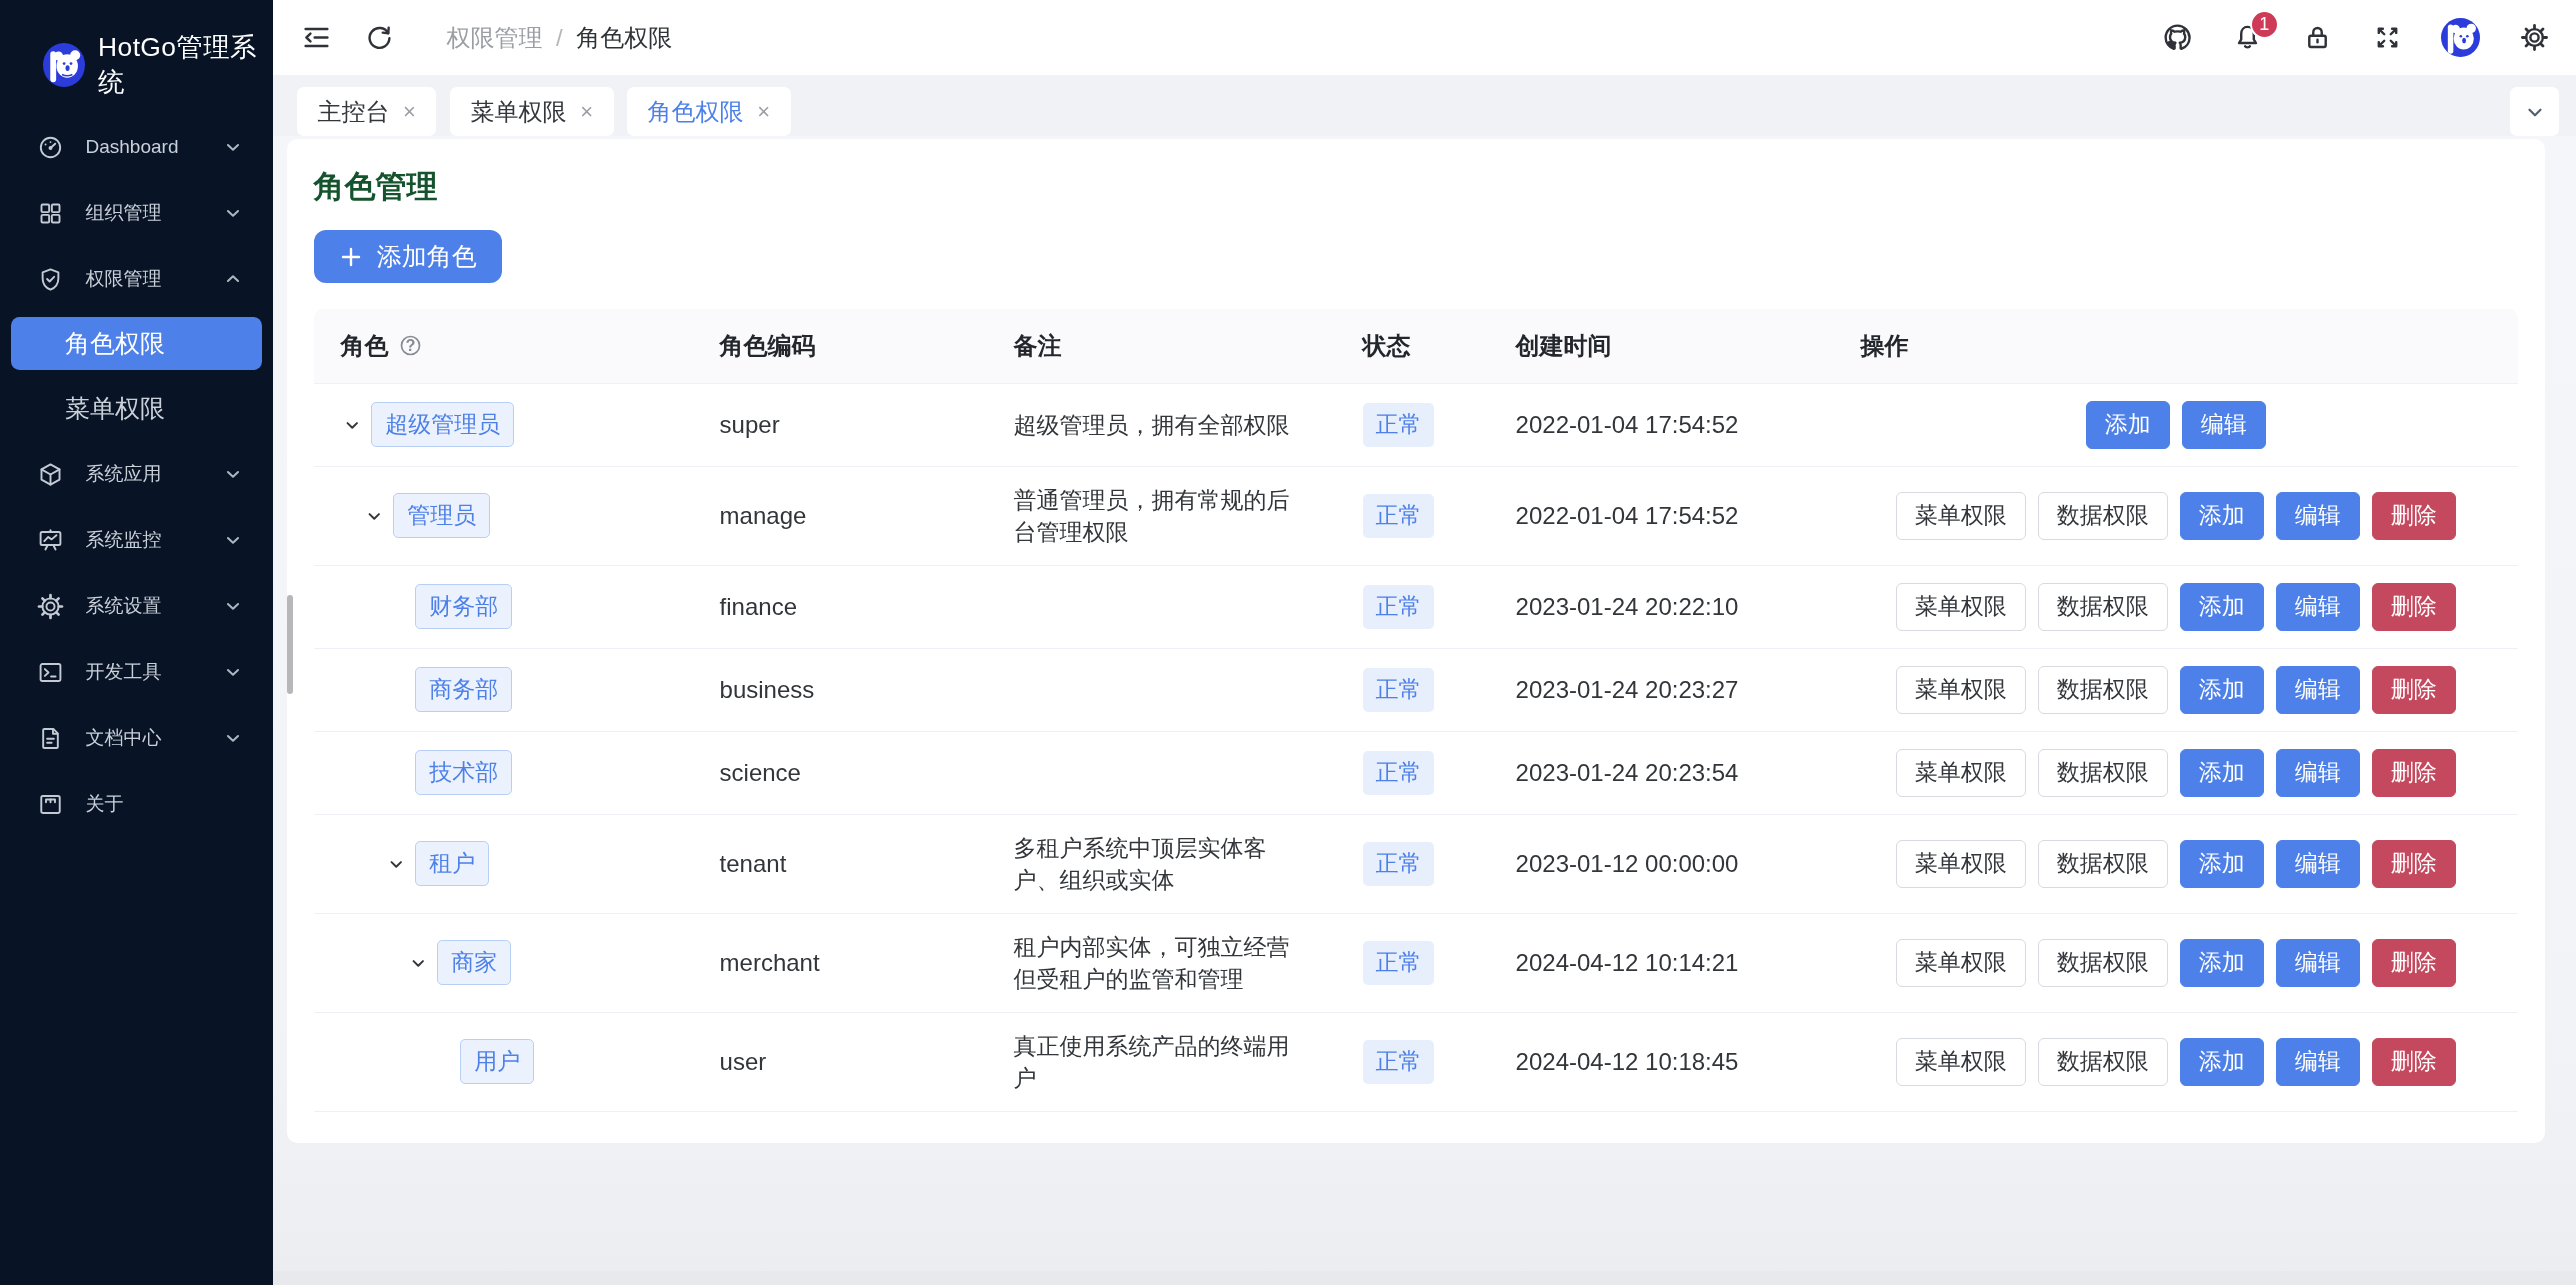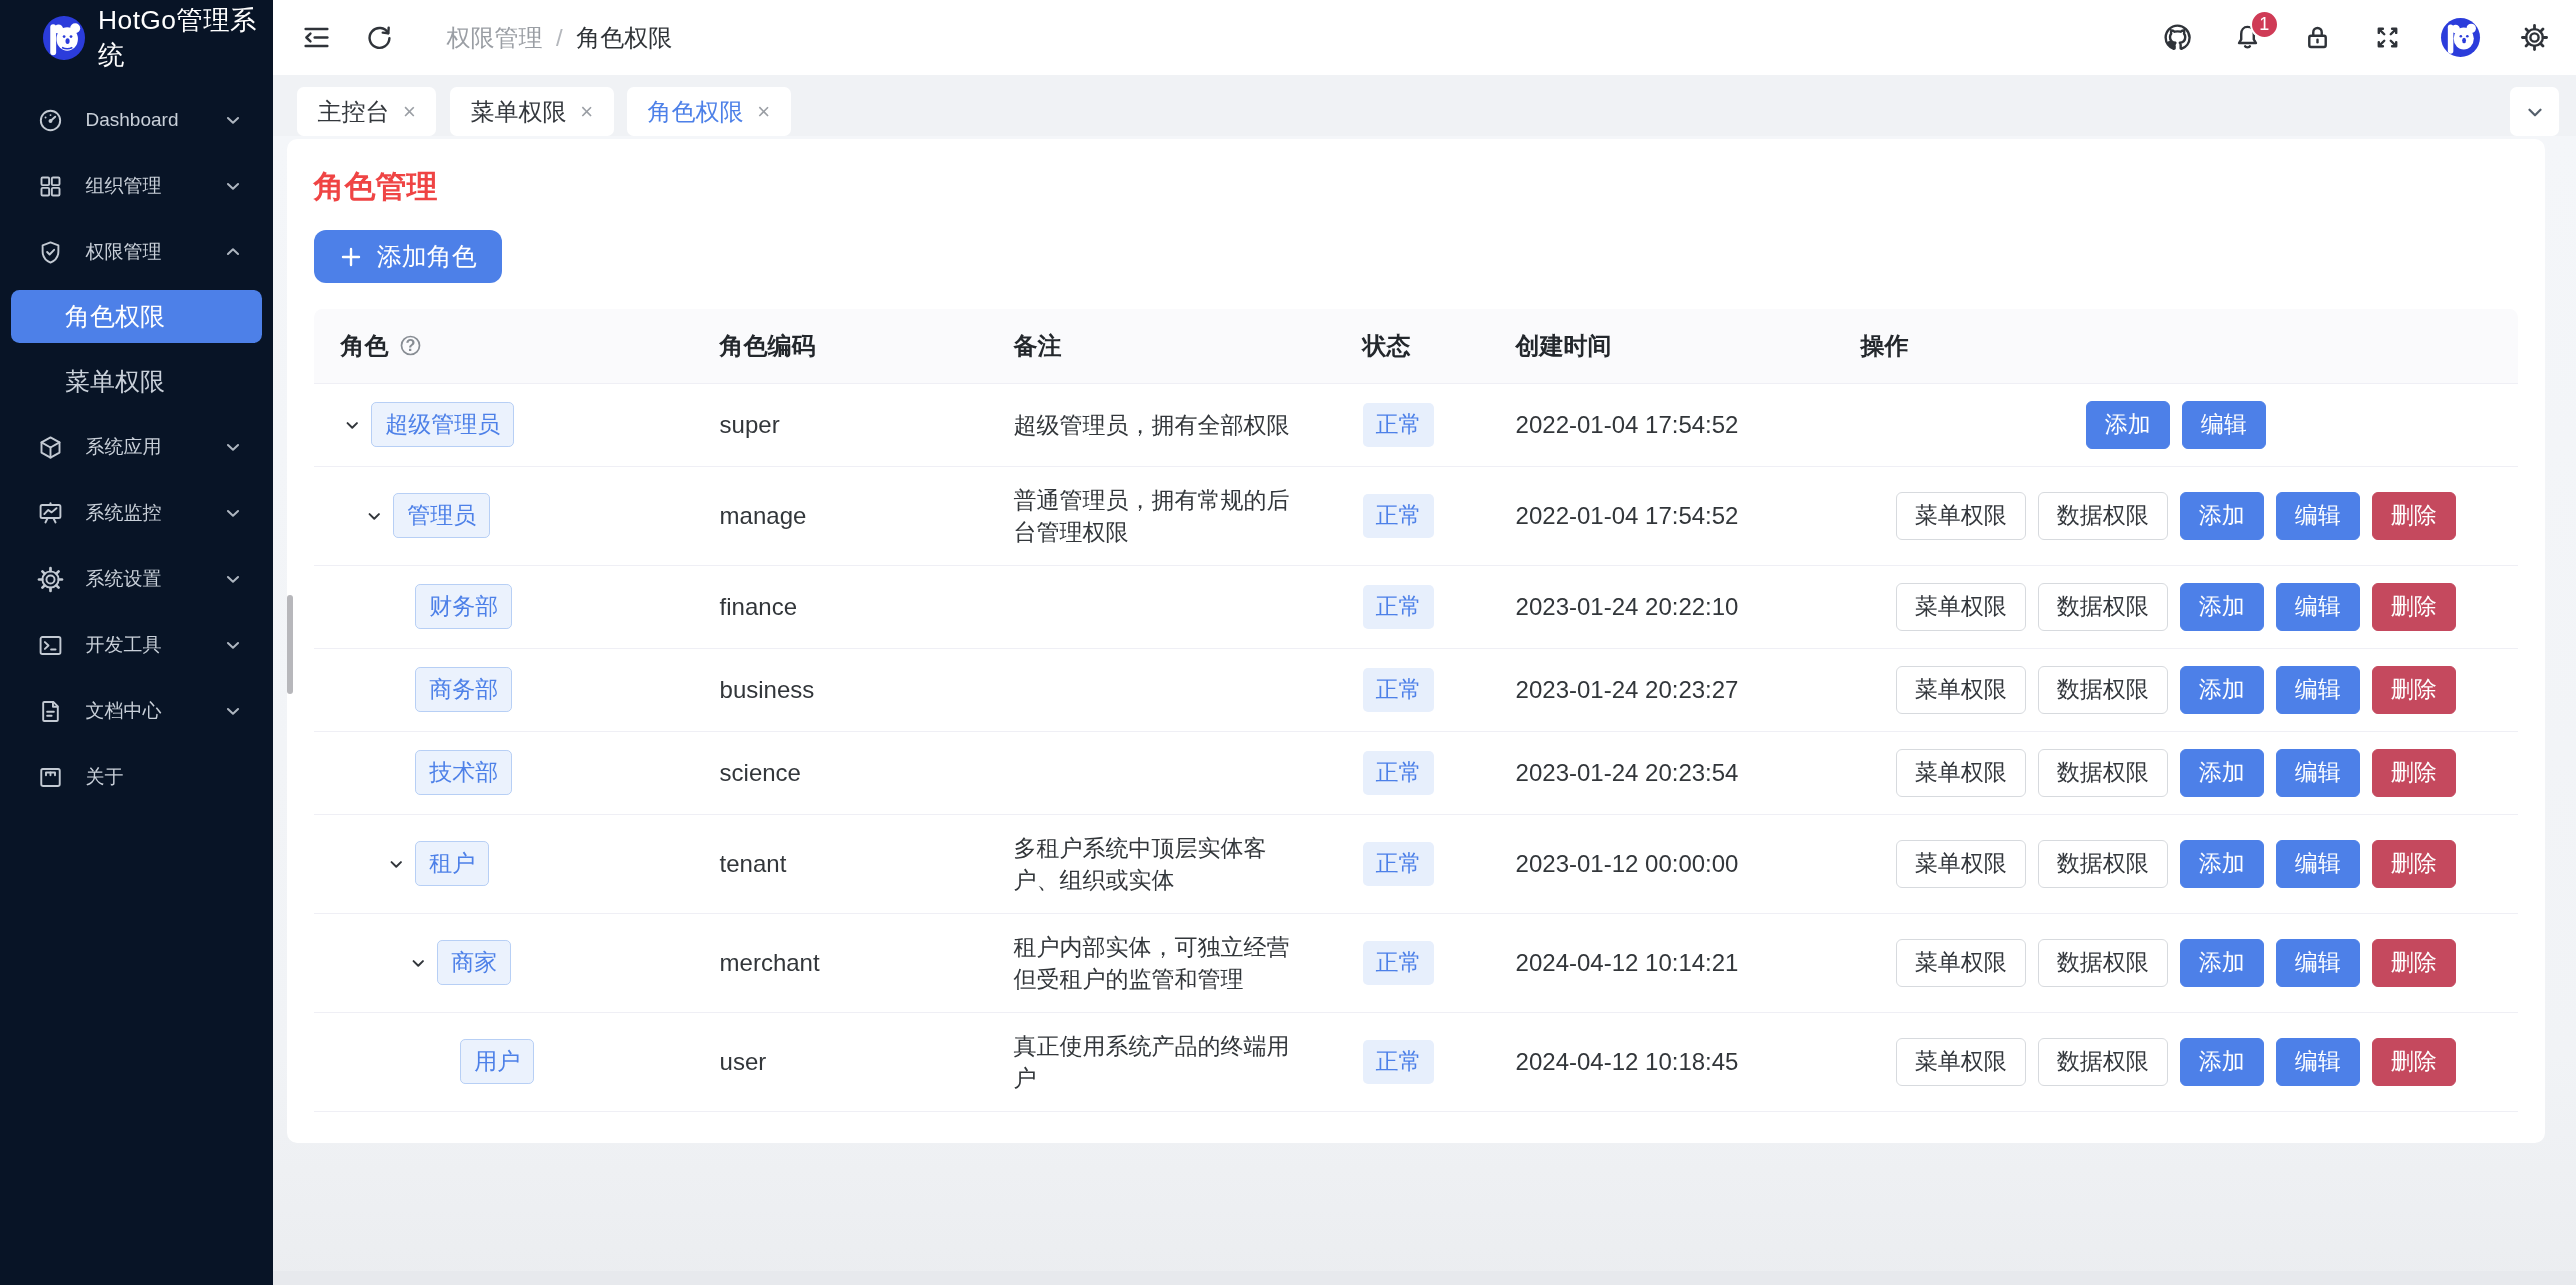--- a/index.html
+++ b/index.html
@@ -3,21 +3,21 @@
 <meta charset="utf-8">
 <style>
   * { margin:0; padding:0; box-sizing:border-box; }
   html,body { width:2576px; height:1285px; overflow:hidden;
     font-family:"Liberation Sans","DejaVu Sans",sans-serif; background:#f4f6f9; }
   .app { display:flex; width:100%; height:100%; }
 
   
   .sidebar { width:273px; min-width:273px; height:100%; background:var(--sidebar-bg,#081426);
     color:#c3cad3; display:flex; flex-direction:column; }
-  .logo-row { height:75px; display:flex; align-items:center; padding-left:43px; gap:13.6px; }
+  .logo-row { height:75px; display:flex; align-items:center; padding-left:43px; gap:13.6px;margin-top:27px; }
   .logo-circle { width:44px; height:44px; border-radius:50%; background:var(--logo-blue,#2b3cdb);
     display:flex; align-items:center; justify-content:center; overflow:hidden; }
   .logo-title { color:#fff; font-size:26.4px; font-weight:500; letter-spacing:0.4px; }
   .menu { padding-top:12px; flex:1; }
   .m-item { height:66px; display:flex; align-items:center; padding:0 29px 0 36px; cursor:pointer; }
   .m-icon { width:29px; height:29px; display:flex; align-items:center; justify-content:center; }
   .m-icon svg { width:27px; height:27px; stroke:#c3cad3; fill:none; stroke-width:1.7;
     stroke-linecap:round; stroke-linejoin:round; }
   .m-label { margin-left:20.5px; font-size:19px; color:#c9d0d9; flex:1; }
   .m-chev { width:22px; height:22px; stroke:#aeb6c0; fill:none; stroke-width:2.2; stroke-linecap:round; stroke-linejoin:round; }
@@ -60,21 +60,21 @@
   .tab-drop svg { width:22px; height:22px; stroke:#55606c; fill:none; stroke-width:2.4; stroke-linecap:round; stroke-linejoin:round; }
 
   
   .content { flex:1; position:relative; padding:3.4px 31px 0 13.6px; overflow:hidden;
     background:linear-gradient(180deg,#f4f6f9 0%,#f1f3f6 80%,#ebedf0 100%); }
   .content::after { content:""; position:absolute; left:0; right:0; bottom:0; height:13.6px; background:#e7e9ed; }
   .scroll-thumb { position:absolute; left:13.6px; top:459px; width:6.8px; height:99px;
     background:#b7b7bb; border-radius:3.4px; }
 
   .card { background:#fff; border-radius:10.2px; padding:27px 27px 31px; }
-  .page-title { font-size:31px; font-weight:700; color:#ef4444; margin-bottom:22px; }
+  .page-title { font-size:31px; font-weight:700; color:#14532d; margin-bottom:22px; }
   .add-btn { height:53px; padding:0 25.6px; border:none; border-radius:12px; background:var(--primary,#4d80e8);
     color:#fff; font-size:25px; display:inline-flex; align-items:center; gap:13.6px; cursor:pointer;
     margin-bottom:25.6px; font-family:inherit; }
   .add-btn svg { width:24px; height:24px; stroke:#fff; stroke-width:2.4; stroke-linecap:round; fill:none; }
 
   table { width:100%; border-collapse:collapse; table-layout:fixed; }
   col.c1{width:379px;} col.c2{width:294px;} col.c3{width:349px;}
   col.c4{width:153px;} col.c5{width:345px;} col.c6{width:auto;}
   thead th { background:#fafafc; text-align:left; font-size:24px; font-weight:600; color:#23272c;
     padding:21px 27px; }

